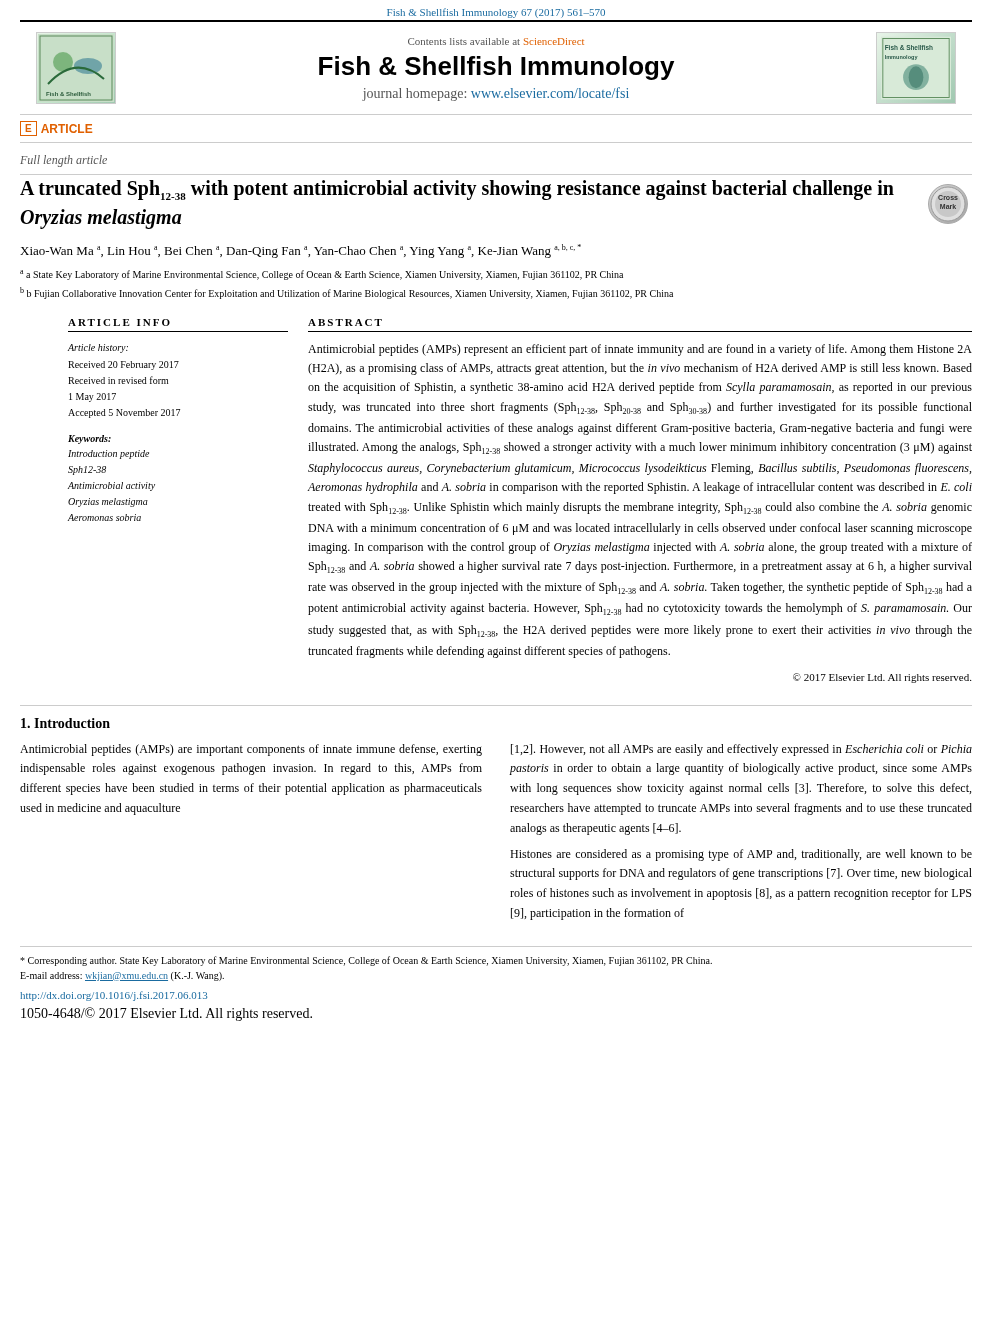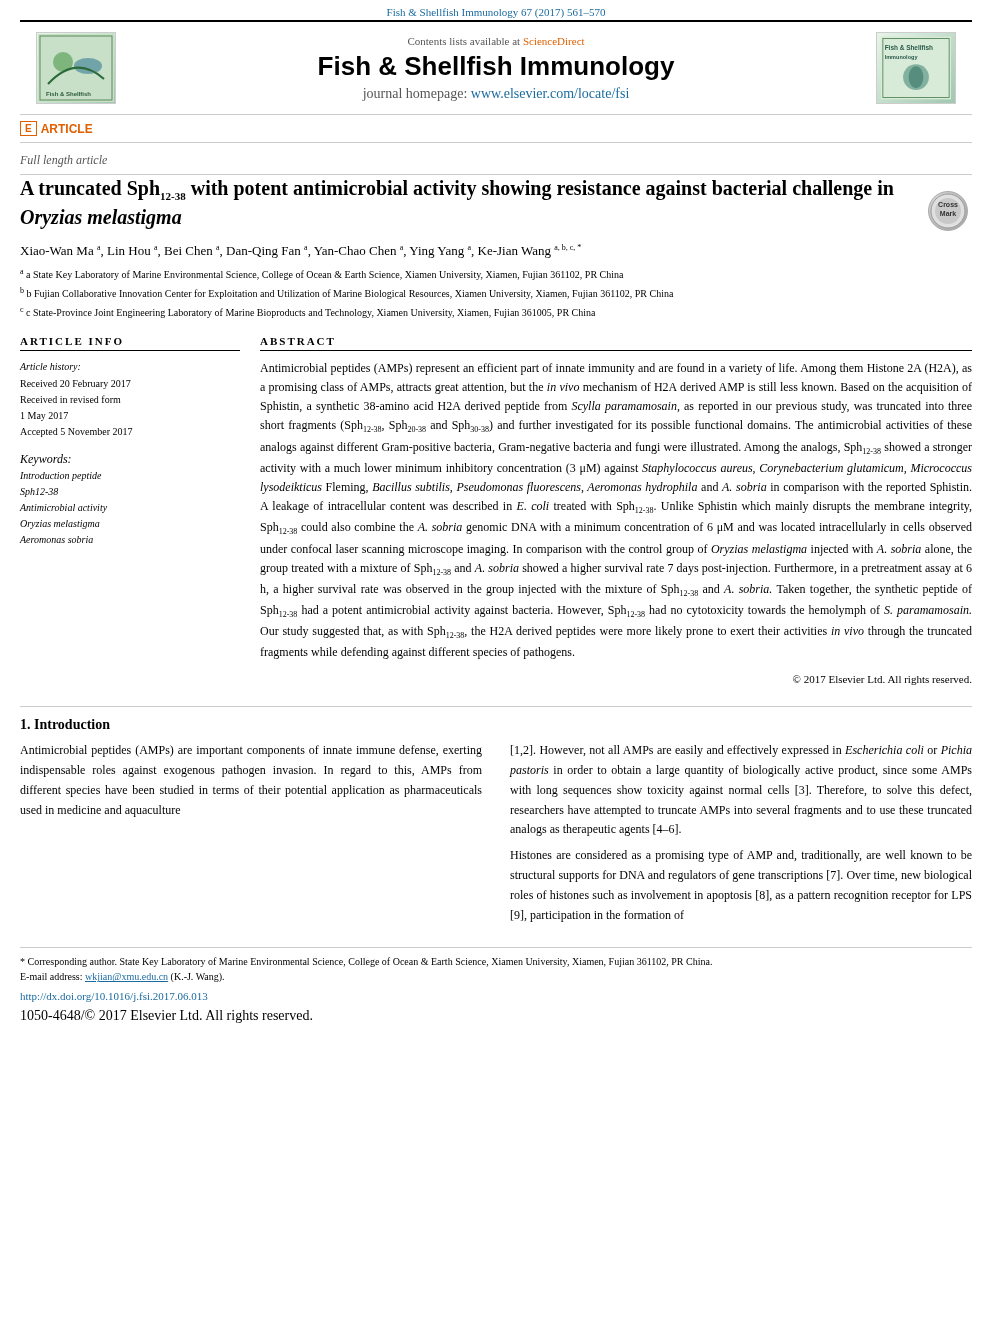--- a/index.html
+++ b/index.html
@@ -120,21 +120,21 @@
     .article-type {
       font-size: 12px;
       color: #555;
       font-style: italic;
       border-bottom: 1px solid #ccc;
       padding-bottom: 6px;
     }
 
     .article-title-row {
       display: flex;
-      align-items: flex-end;
+      align-items: center;
       margin-bottom: 10px;
     }
 
     .article-title {
       font-size: 20px;
       font-weight: bold;
       color: #000;
       flex: 1;
       line-height: 1.35;
     }
@@ -184,20 +184,21 @@
 
     .affiliation-line {
       margin-bottom: 2px;
     }
 
     
     .two-col {
       display: flex;
       gap: 20px;
       margin-top: 4px;
+      margin-left: 48px;
     }
 
     .left-col {
       width: 220px;
       flex-shrink: 0;
     }
 
     .right-col {
       flex: 1;
     }
@@ -230,22 +231,22 @@
       line-height: 1.6;
       margin-bottom: 10px;
     }
 
     .keywords-section {
       margin-top: 10px;
     }
 
     .keywords-label {
       font-style: italic;
-      font-size: 12px;
-      font-weight: normal;
+      font-size: 10px;
+      font-weight: bold;
     }
 
     .keywords-list {
       font-size: 10px;
       line-height: 1.6;
       font-style: italic;
     }
 
     
     .abstract-text {
@@ -429,23 +430,20 @@
     Xiao-Wan Ma <sup>a</sup>, Lin Hou <sup>a</sup>, Bei Chen <sup>a</sup>, Dan-Qing Fan <sup>a</sup>, Yan-Chao Chen <sup>a</sup>, Ying Yang <sup>a</sup>, Ke-Jian Wang <sup>a, b, c, *</sup>
   </div>
 
   <div class="affiliations">
     <div class="affiliation-line">
       <sup>a</sup> <span>a State Key Laboratory of Marine Environmental Science, College of Ocean &amp; Earth Science, Xiamen University, Xiamen, Fujian 361102, PR China</span>
     </div>
     <div class="affiliation-line">
       <sup>b</sup> <span>b Fujian Collaborative Innovation Center for Exploitation and Utilization of Marine Biological Resources, Xiamen University, Xiamen, Fujian 361102, PR China</span>
     </div>
-    <div class="affiliation-line">
-      <sup>c</sup> <span>c State-Province Joint Engineering Laboratory of Marine Bioproducts and Technology, Xiamen University, Xiamen, Fujian 361005, PR China</span>
-    </div>
   </div>
 
   <div class="two-col">
 
     <div class="left-col">
       <div class="section-header">ARTICLE INFO</div>
       <div class="article-info-content">
         <span class="article-info-label">Article history:</span>
         <div class="article-info-dates">
           <span>Received 20 February 2017</span><br>

